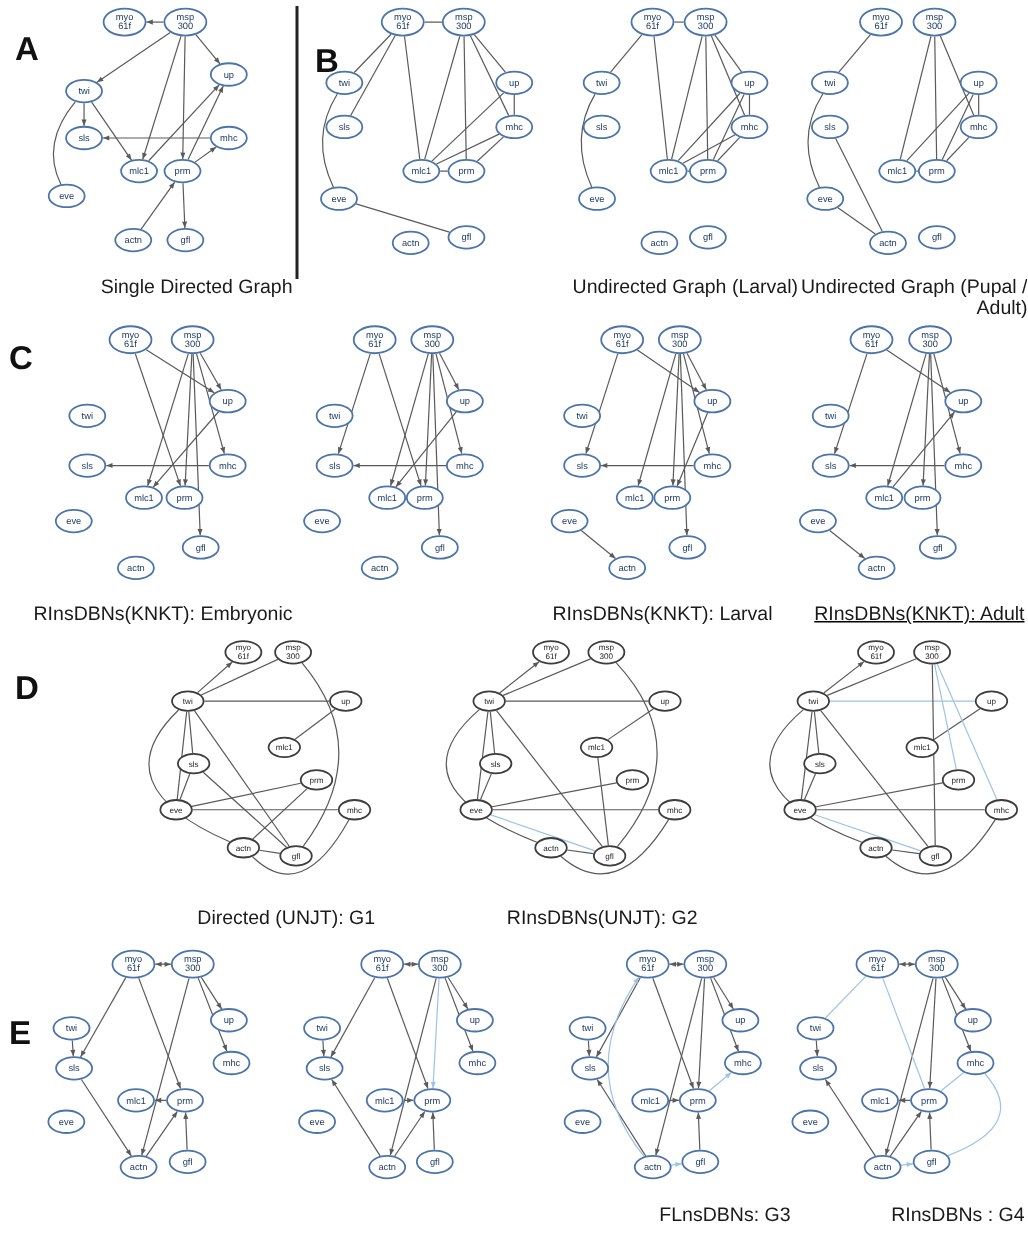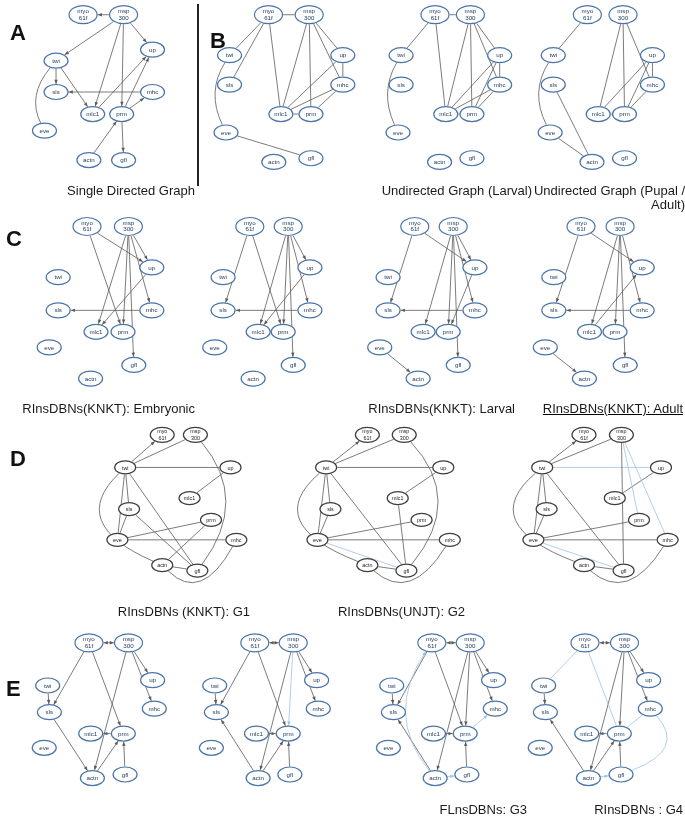--- a/index.html
+++ b/index.html
@@ -418,21 +418,21 @@
         <ellipse cx="107.25000000000001" cy="141.18" rx="10.5" ry="6.5" fill="#ffffff" stroke="#3d3d3d" stroke-width="1.2"></ellipse>
         <text x="107.25000000000001" y="143.28" text-anchor="middle" fill="#222222" font-size="5.4" font-family="&quot;Liberation Sans&quot;, sans-serif">actn</text>
         <ellipse cx="142.35" cy="146.61" rx="10.5" ry="6.5" fill="#ffffff" stroke="#3d3d3d" stroke-width="1.2"></ellipse>
         <text x="142.35" y="148.71" text-anchor="middle" fill="#222222" font-size="5.4" font-family="&quot;Liberation Sans&quot;, sans-serif">gfl</text>
         <ellipse cx="175.5" cy="43.44" rx="10.5" ry="6.5" fill="#ffffff" stroke="#3d3d3d" stroke-width="1.2"></ellipse>
         <text x="175.5" y="45.54" text-anchor="middle" fill="#222222" font-size="5.4" font-family="&quot;Liberation Sans&quot;, sans-serif">up</text>
         <ellipse cx="181.35000000000002" cy="115.84" rx="10.5" ry="6.5" fill="#ffffff" stroke="#3d3d3d" stroke-width="1.2"></ellipse>
         <text x="181.35000000000002" y="117.94" text-anchor="middle" fill="#222222" font-size="5.4" font-family="&quot;Liberation Sans&quot;, sans-serif">mhc</text>
         <polygon points="99.84748477710147,17.369418244589326 97.81607625951537,21.419526815316615 95.57087367021492,18.866280776839595" fill="#5a5a5a"></polygon>
       </svg>
-    <div class="caption">RInsDBNs (KNKT): G1</div>
+    <div class="caption">Directed (UNJT): G1</div>
   </div>
   <div class="cell" style="left:248px;top:424px;width:217px;height:197px;">
     <svg width="217" height="181">
         <path d="M 85.06608061369083 37.95119800159962 L 111.43502006315629 17.11442751254835" fill="none" stroke="#5a5a5a" stroke-width="0.8"></path>
         <path d="M 87.38193881194915 39.577302016214745 L 145.70445745226817 15.253855302164649" fill="none" stroke="#5a5a5a" stroke-width="0.8"></path>
         <path d="M 89.21999999999998 43.44 L 184.20000000000002 43.44" fill="none" stroke="#5a5a5a" stroke-width="0.8"></path>
         <path d="M 78.85844341119798 50.52327170695209 L 81.72155658880202 77.9867282930479" fill="none" stroke="#5a5a5a" stroke-width="0.8"></path>
         <path d="M 77.27143339024651 50.51790582328941 L 70.28856660975347 108.76209417671059" fill="none" stroke="#5a5a5a" stroke-width="0.8"></path>
         <path d="M 83.0457119686034 49.769377304780335 L 153.4842880313966 140.28062269521968" fill="none" stroke="#5a5a5a" stroke-width="0.8"></path>
         <path d="M 79.56554534611341 91.91042778034488 L 72.3344546538866 108.99957221965512" fill="none" stroke="#5a5a5a" stroke-width="0.8"></path>

